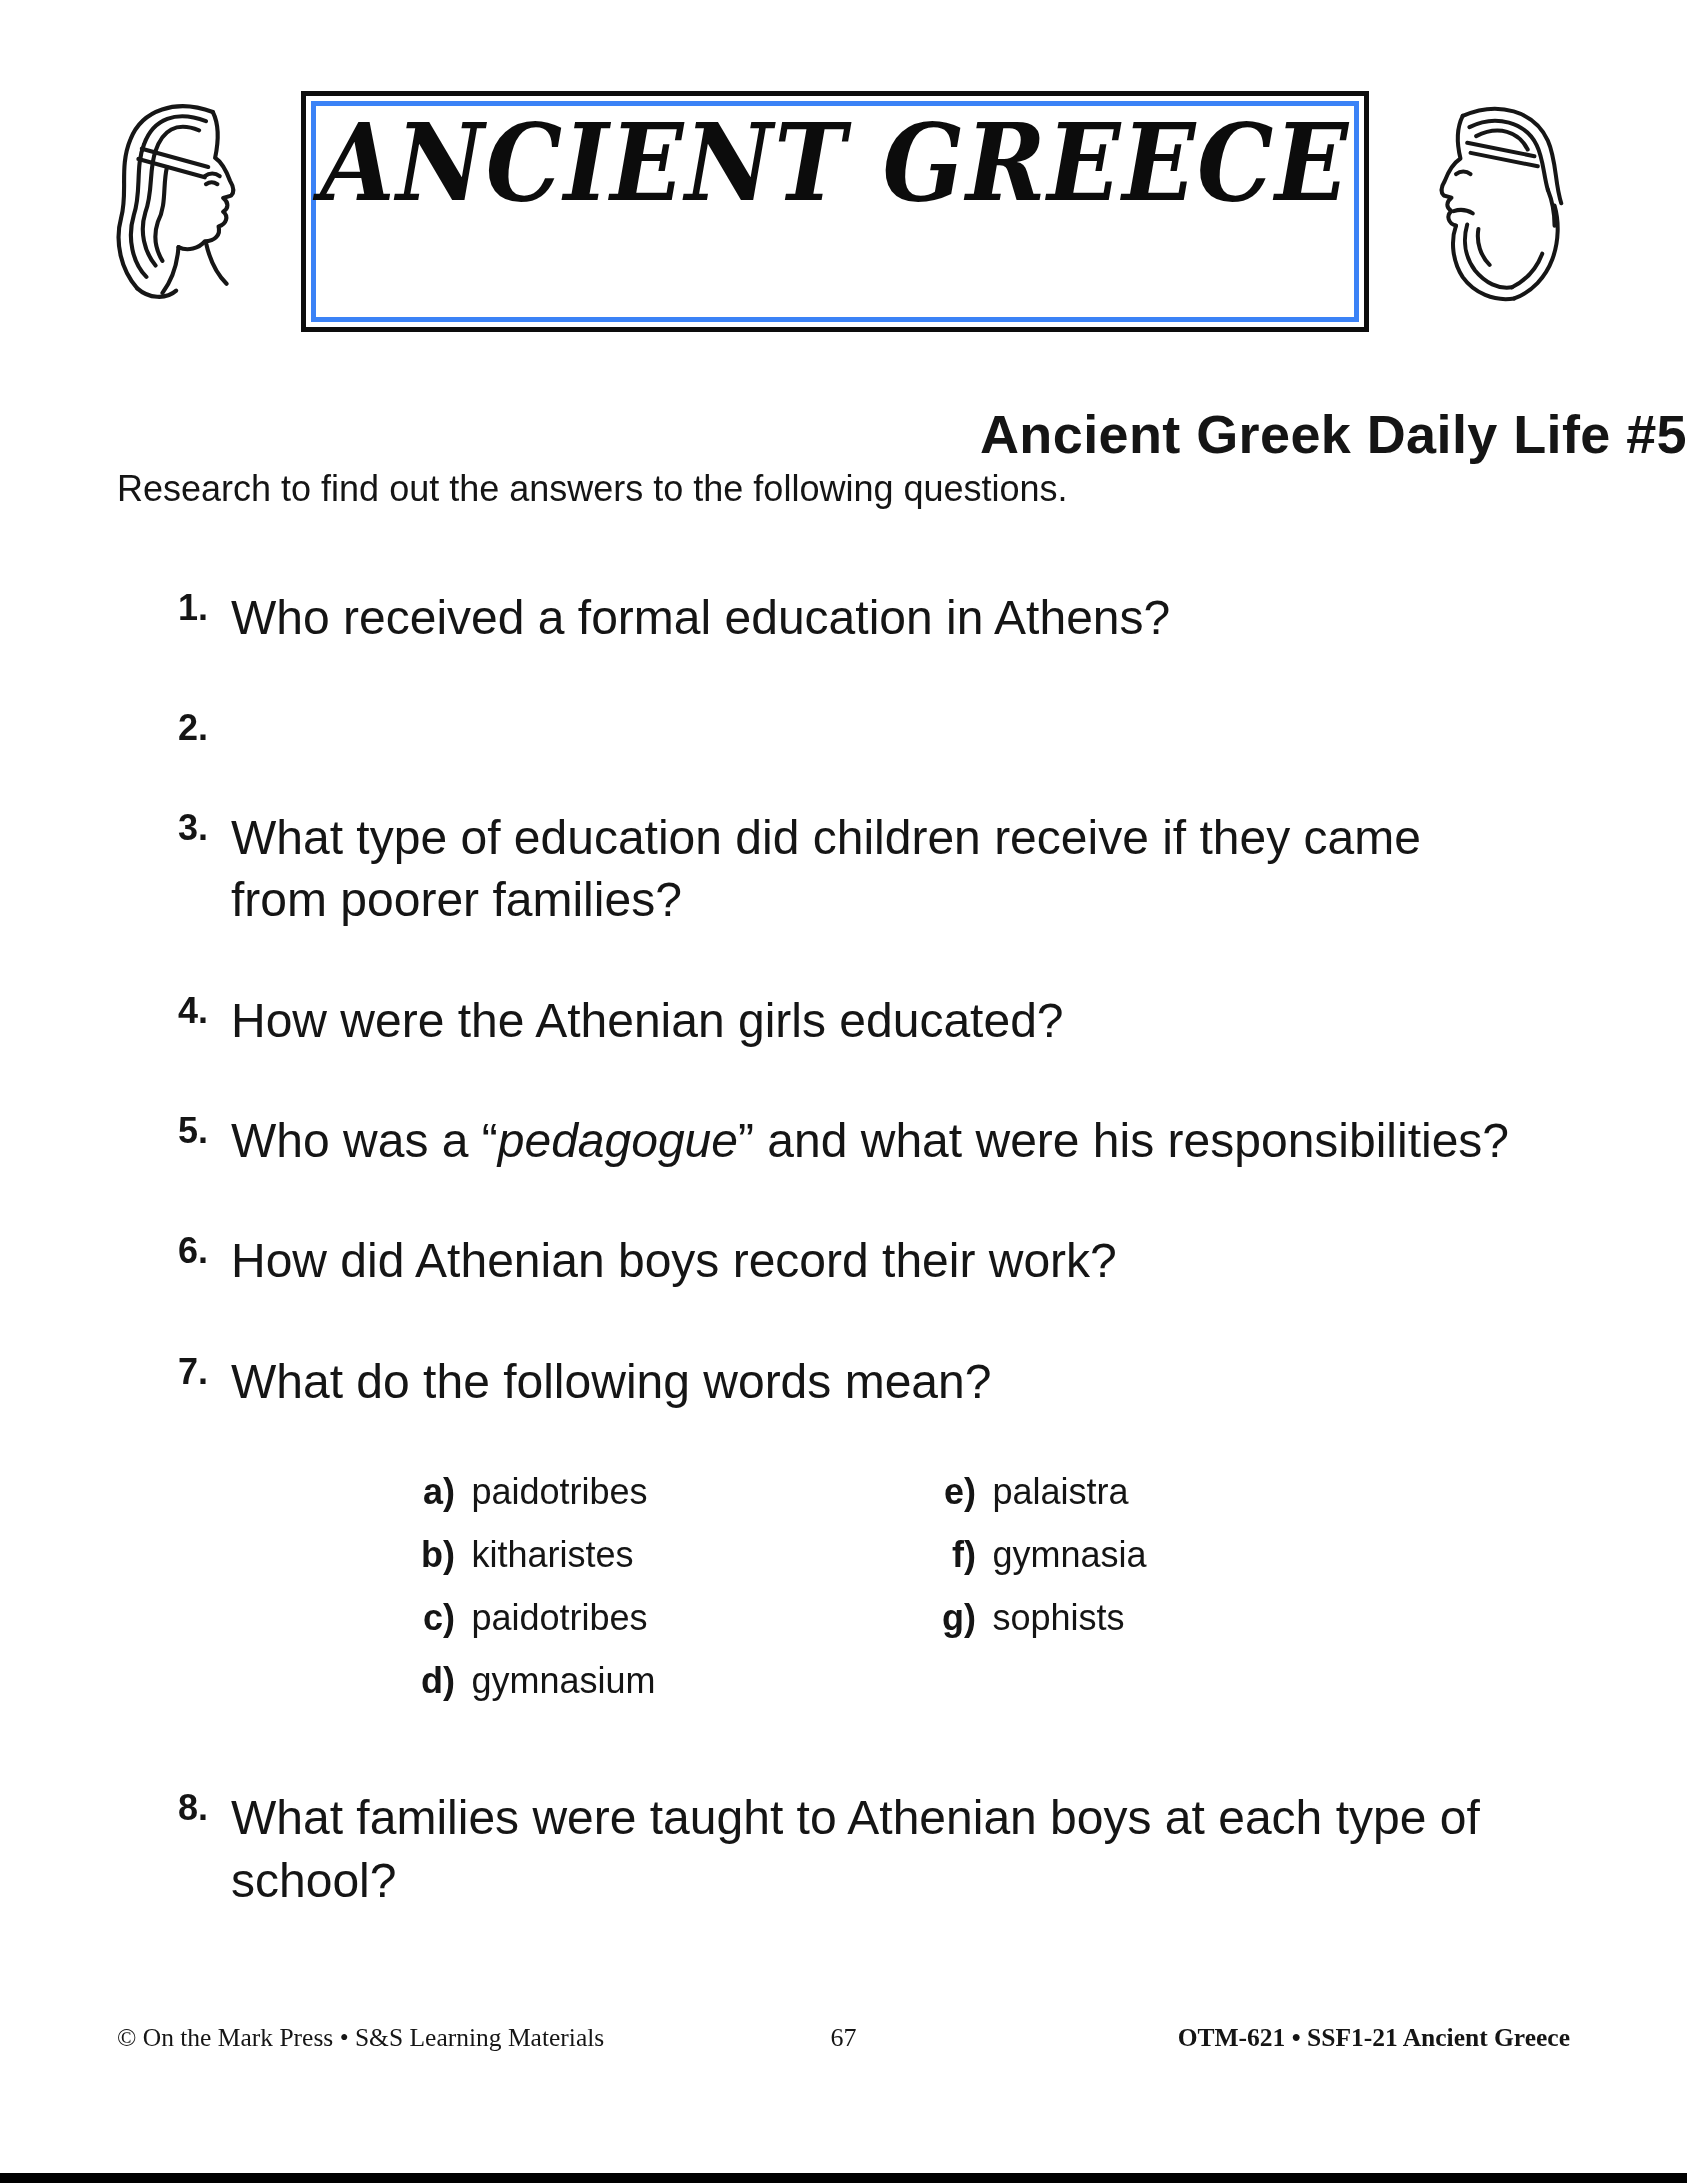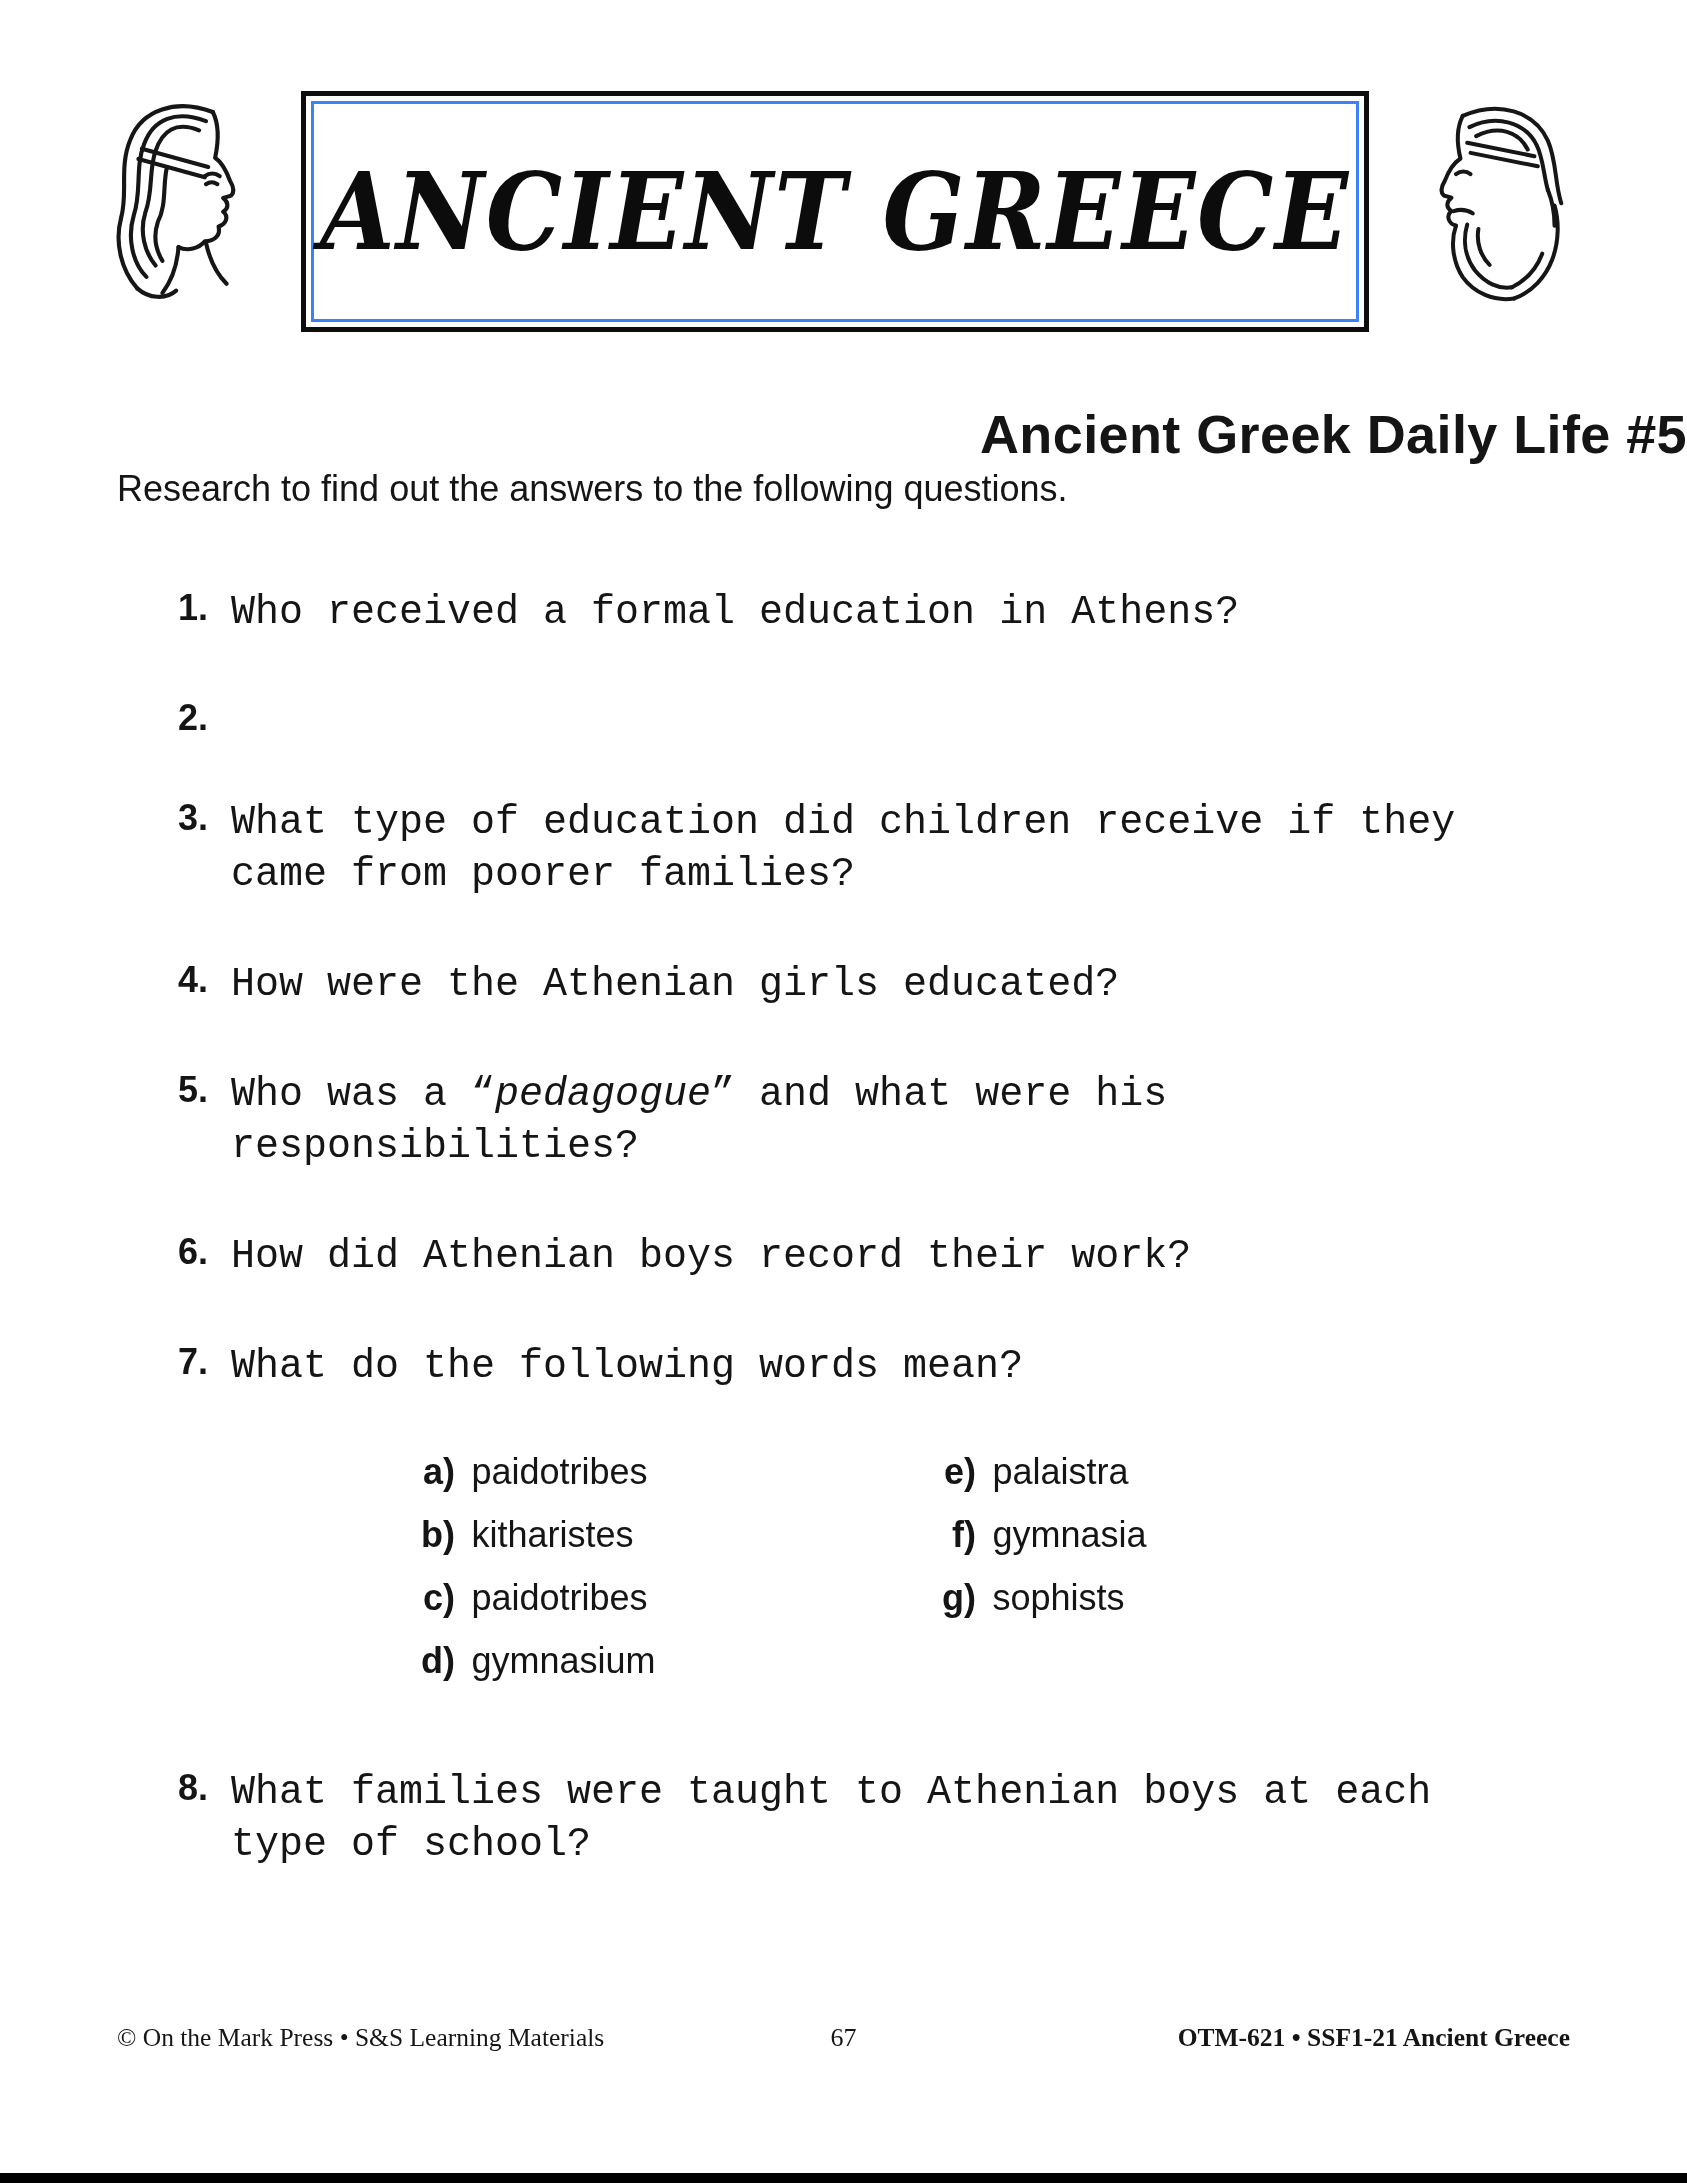--- a/index.html
+++ b/index.html
@@ -12,40 +12,40 @@
 
   
   .header { display:flex; align-items:center; margin:91px 99px 0 99px; gap:3.3px; }
   .head-art { flex:0 0 auto; }
   .headsvg { stroke:#161616; fill:none; stroke-width:3.6; stroke-linecap:round; stroke-linejoin:round; }
   .banner-frame {
     flex:1 1 auto; height:241px; margin:0 8.2px;
     border:5.8px solid #0d0d0d; padding:5px; background:#fff;
   }
   .banner-inner {
-    width:100%; height:100%; border:3px solid #3b82f6;
-    display:flex; align-items:center; justify-content:center;
+    width:100%; height:100%; border:5px solid #3b82f6;
+    display:flex; align-items:flex-start; justify-content:center;
   }
   .banner-title {
     font-family:"DejaVu Serif", serif; font-weight:bold; font-style:italic;
     font-size:96px; letter-spacing:1.6px; white-space:nowrap; color:#0c0c0c;
     transform:scaleY(1.12);
   }
 
   
   .page-title { text-align:right; font-weight:bold; font-size:54px; margin-top:71px; letter-spacing:0.4px; }
   .content { margin:0 117px; }
   .para { font-size:36px; line-height:1.32; }
   .intro { margin-top:59px; max-width:1252px; }
   .instruction { }
 
   .questions { margin-top:74px; margin-left:43px; }
   .question { display:flex; margin-bottom:58px; }
   .q-num { font-weight:bold; width:48px; flex:0 0 auto; text-align:right; margin-right:23px; font-size:36px; }
-  .q-text { font-size:40px; line-height:1.3; max-width:1293px;font-family:Liberation Mono, monospace; }
+  .q-text { font-size:48px; line-height:1.3; max-width:1293px; }
   .q-text em { font-style:italic; }
 
   
   .word-list { display:flex; margin:11.5px 0 64px 247px; }
   .word-col { display:flex; flex-direction:column; }
   .word-col-left { width:521px; }
   .word-row { display:flex; align-items:baseline; height:63px; }
   .word-letter { font-weight:bold; width:48px; text-align:right; margin-right:16.5px; font-size:36px; }
   .word-text { font-size:36px; }
 

